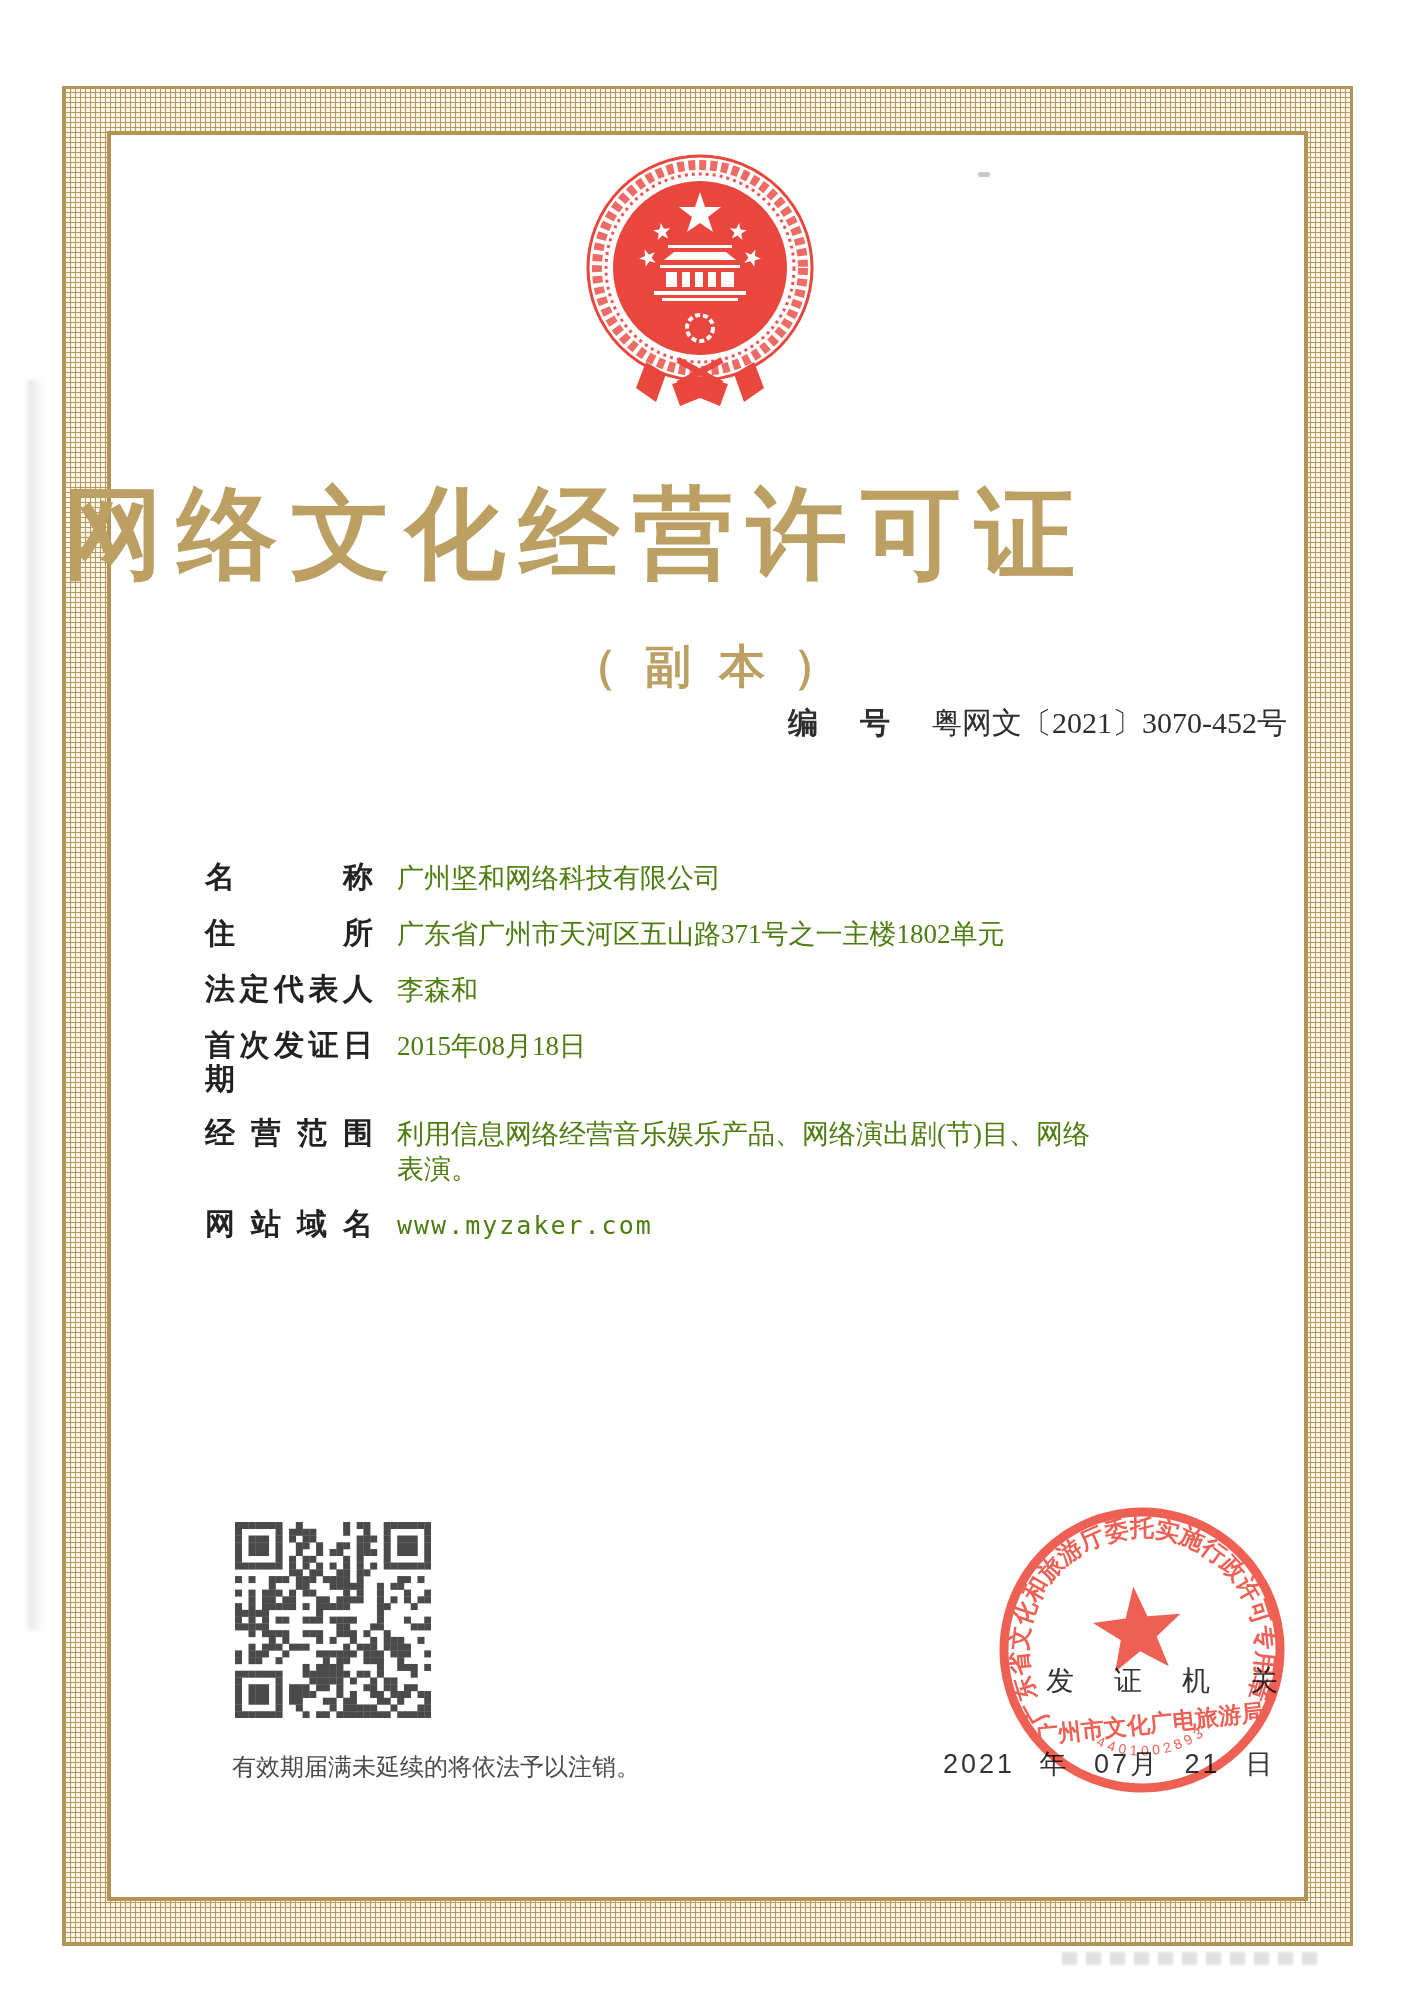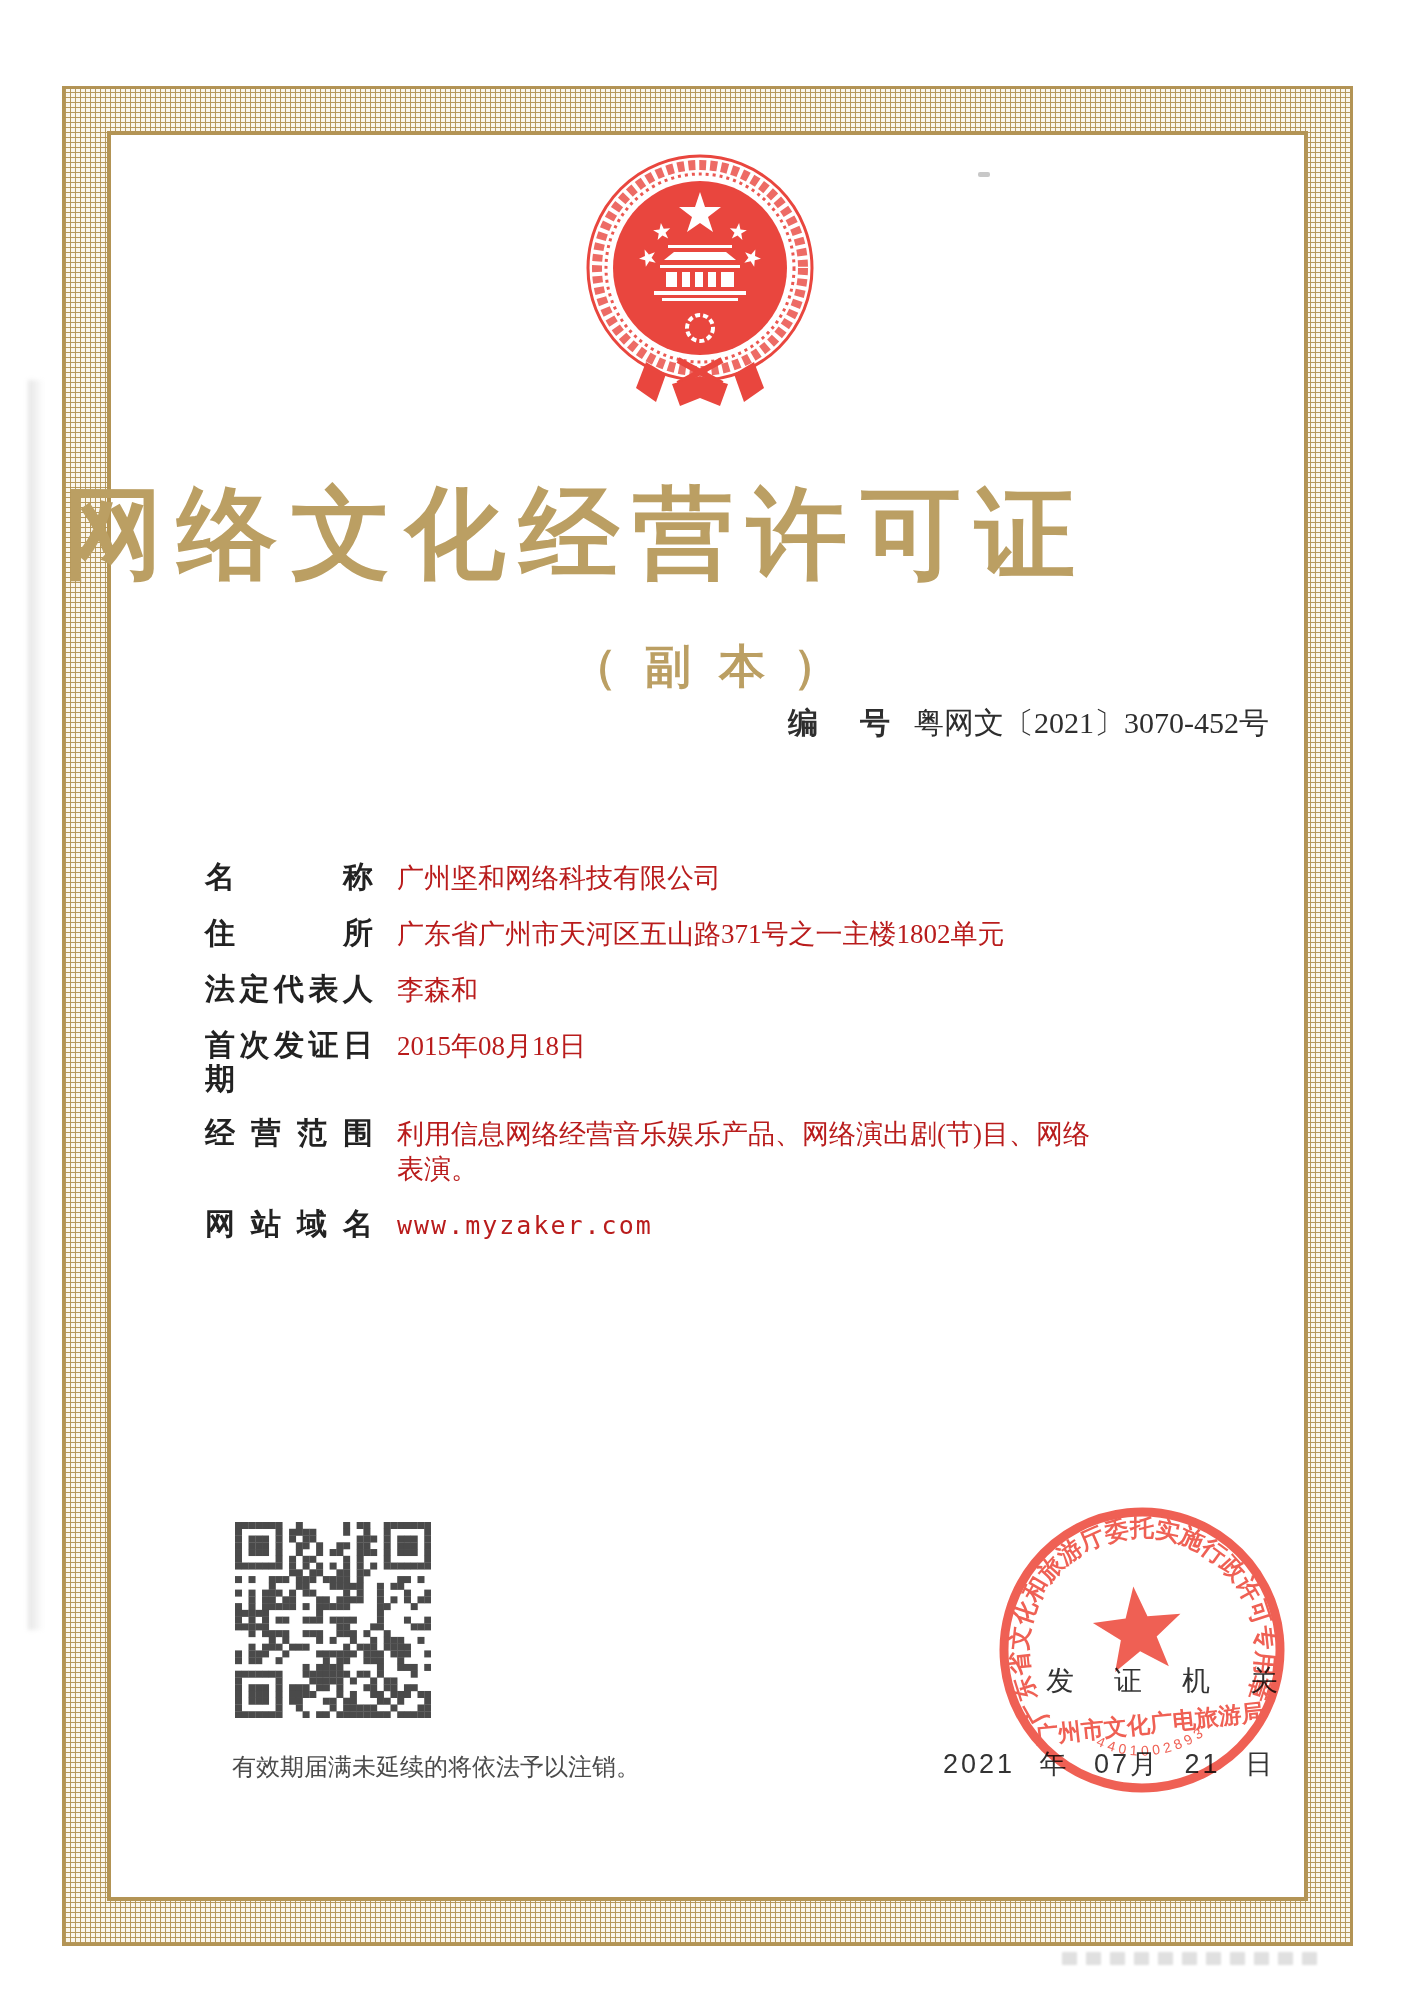--- a/index.html
+++ b/index.html
@@ -32,32 +32,32 @@
     letter-spacing:14px; font-family:"Liberation Serif", serif; white-space:nowrap;
   }
   .subtitle{
     left:0; top:620px; width:1410px; text-align:center;
     font-size:46px; color:#bb9f63; letter-spacing:28px; font-weight:bold; text-indent:28px;margin-top:16px;
   }
   .serial{
     left:788px; top:703px; font-size:30px; color:#2e2e2e; white-space:nowrap;
     font-family:"Liberation Serif", serif;
   }
-  .serial .s-label{letter-spacing:6px; margin-right:18px; font-weight:bold; font-family:"Liberation Sans",sans-serif;}
+  .serial .s-label{letter-spacing:6px; margin-right:36px; font-weight:bold; font-family:"Liberation Sans",sans-serif;}
 
   
   .fields{ left:205px; top:840px; width:1080px; }
   .field-row{ display:flex; align-items:baseline; margin-bottom:20px;margin-top:20px; }
   .field-label{
     display:inline-block; width:168px; font-family:"Liberation Sans", sans-serif;
     font-weight:bold; font-size:30px; color:#222;
     text-align:justify; text-align-last:justify; line-height:34px; flex:0 0 168px;
   }
   .field-value{
-    margin-left:24px; font-size:27px; color:#b91c1c; line-height:35px; max-width:700px;
+    margin-left:24px; font-size:27px; color:#4d7c0f; line-height:35px; max-width:700px;
   }
   .field-row.mono .field-value{ font-family:"DejaVu Sans Mono", monospace; font-size:25px; letter-spacing:2px; }
 
   
   .qr{ left:235px; top:1522px; width:196px; height:196px; }
 
   
   .footnote{
     left:232px; top:1748px; font-size:24px; color:#4a4a4a; line-height:38px;
     font-family:"Liberation Serif", serif;

